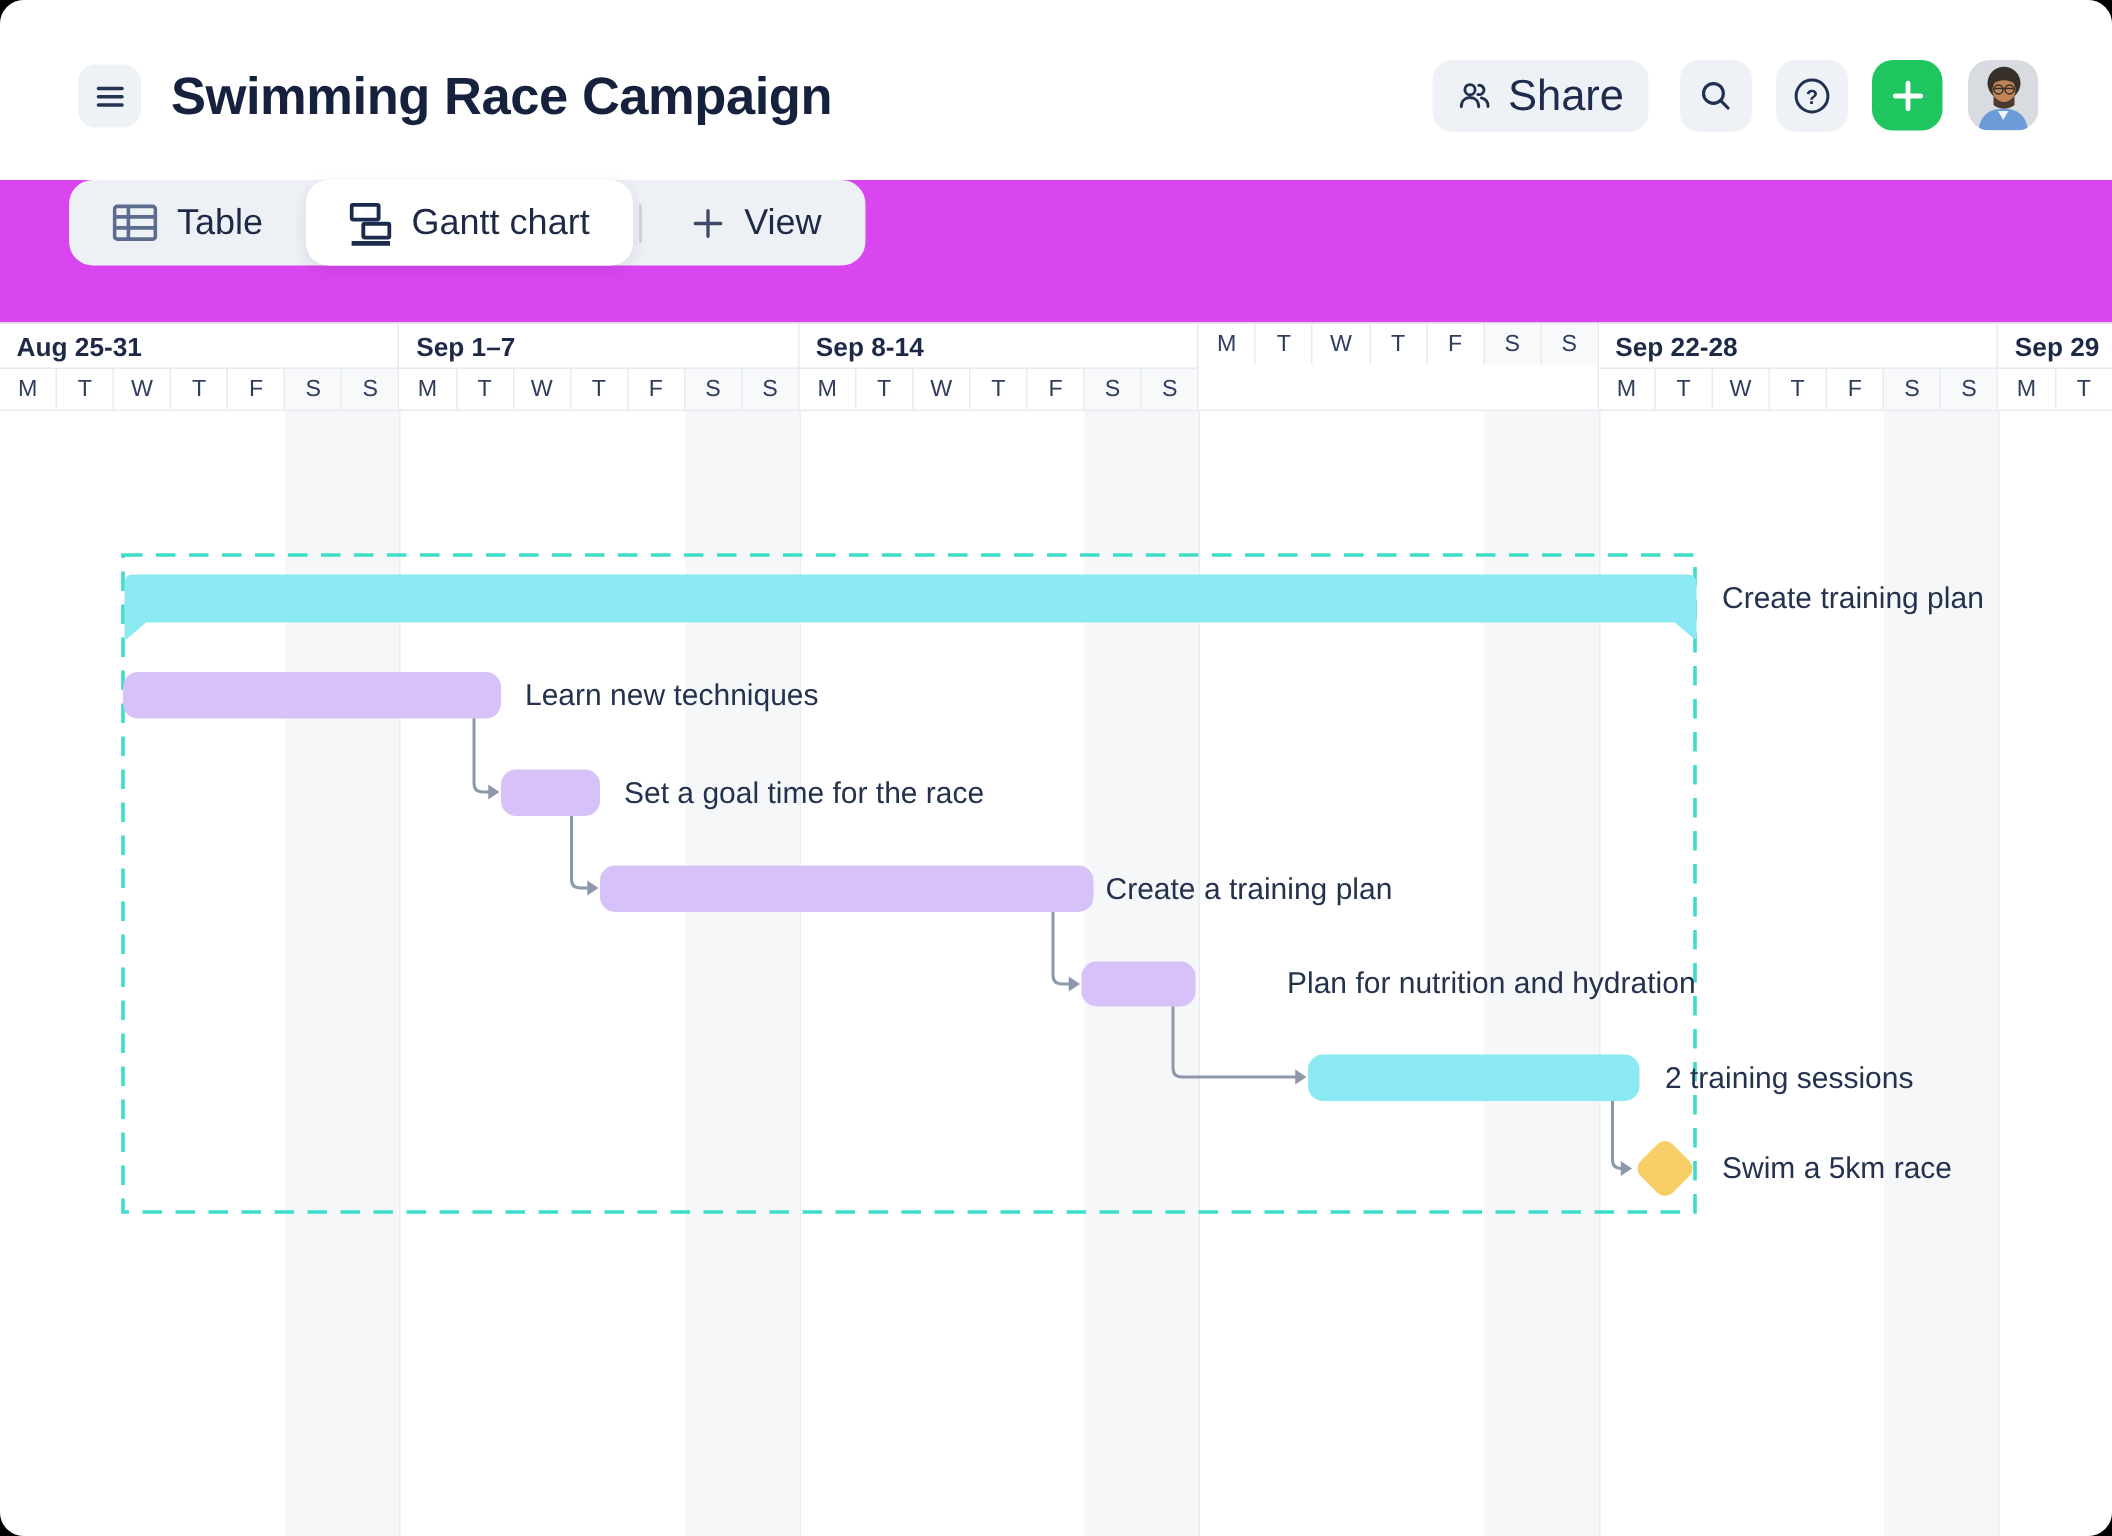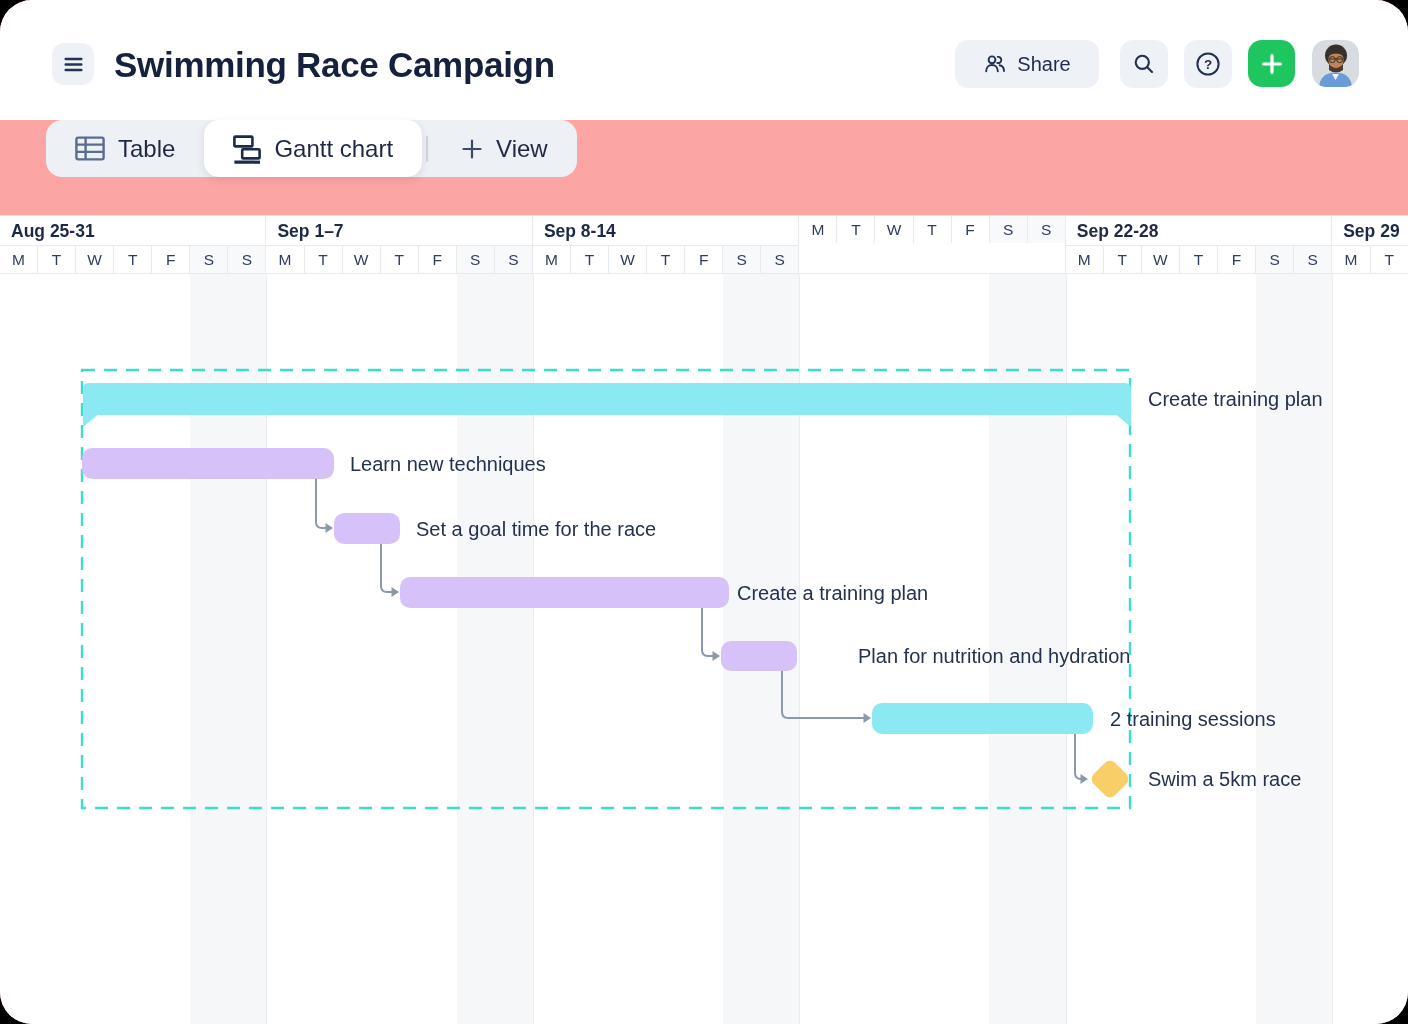--- a/index.html
+++ b/index.html
@@ -1,30 +1,30 @@
 <!DOCTYPE html>
 <html><head>
 <meta charset="utf-8">
 <style>
   html,body{margin:0;padding:0;background:#000;}
   *{box-sizing:border-box;}
   .app{
-    position:relative;width:1408px;height:1024px;background:#fca5a5;
-    border-radius:32px;overflow:hidden;
+    position:relative;width:1408px;height:1024px;background:#d946ef;
+    border-radius:16px;overflow:hidden;
     font-family:"Liberation Sans",sans-serif;color:#1e2b4d;
   }
   
   .hdr{position:absolute;top:0;left:0;width:100%;height:120px;background:#fff;z-index:10;}
   .menu-btn{position:absolute;left:52px;top:43px;width:42px;height:42px;border:none;
     background:#eef1f6;border-radius:12px;display:flex;align-items:center;justify-content:center;cursor:pointer;}
   .title{position:absolute;left:114px;top:43px;height:42px;line-height:44px;margin:0;
     font-size:35px;font-weight:700;color:#16213d;letter-spacing:-0.3px;}
   .hbtn{position:absolute;top:40px;height:48px;border:none;background:#eef1f6;border-radius:13px;
     display:flex;align-items:center;justify-content:center;cursor:pointer;color:#1e2b4d;}
-  .share-btn{left:955px;width:144px;gap:10px;font-size:20px;font-family:inherit;}
+  .share-btn{left:955px;width:144px;gap:10px;font-size:29px;font-family:inherit;}
   .search-btn{left:1120px;width:48px;}
   .help-btn{left:1184px;width:48px;}
   .add-btn{left:1248px;width:47px;height:47px;border-radius:14px;}
   .avatar{position:absolute;left:1312px;top:40px;width:47px;height:47px;border-radius:14px;
     overflow:hidden;cursor:pointer;}
   
   .tabs{position:absolute;left:46px;top:120px;height:57px;background:#edf0f5;border-radius:16px;
     display:flex;align-items:center;z-index:10;}
   .tab{display:flex;align-items:center;gap:13px;height:57px;padding:0 29px;border-radius:15px;
     font-size:24px;color:#1d2945;cursor:pointer;white-space:nowrap;}

